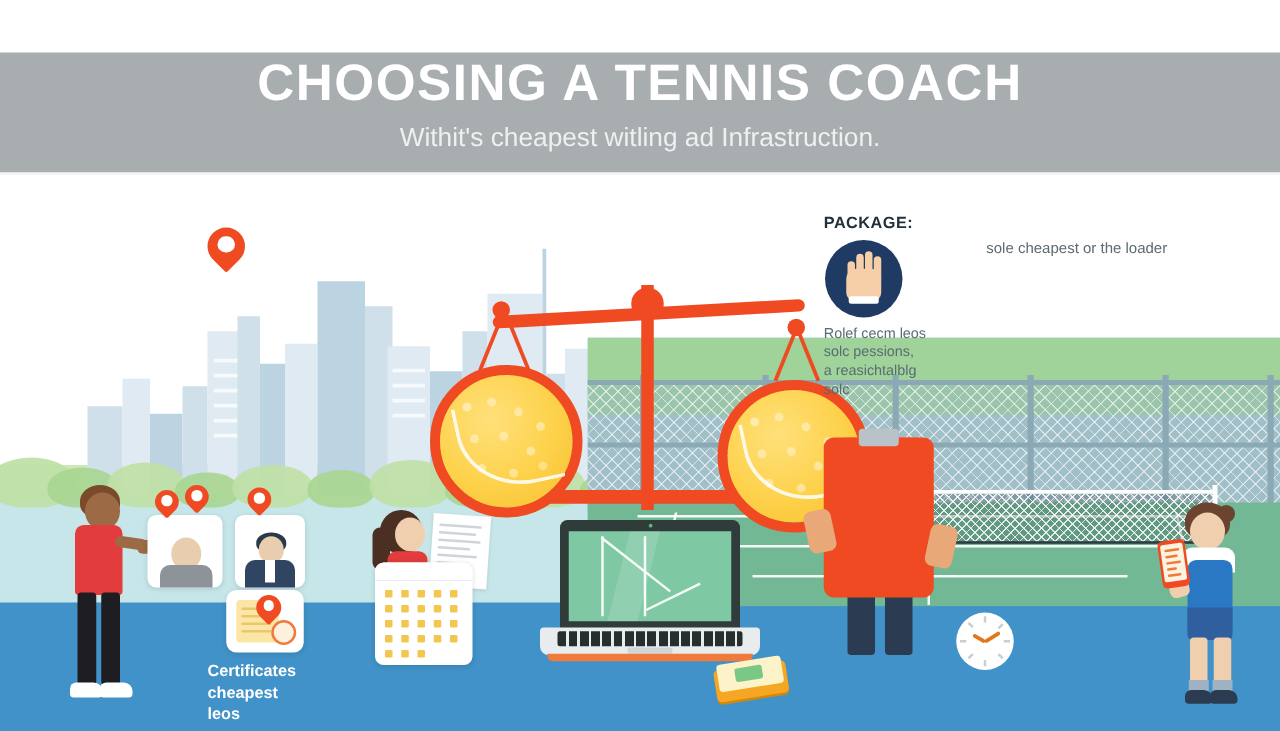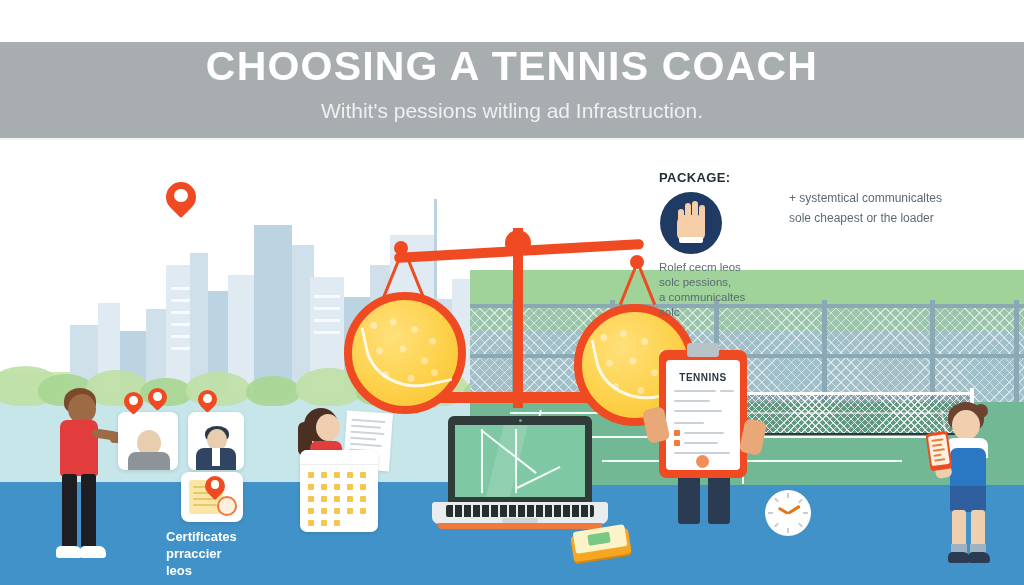--- a/index.html
+++ b/index.html
@@ -244,21 +244,21 @@
       <div class="court-line" style="left:62px;  top:8px;  width:2px;  height:74px;transform:skewX(-12deg);"></div>
       <div class="court-line" style="left:478px; top:8px;  width:2px;  height:74px;transform:skewX(12deg);"></div>
     </div>
     <div class="net"></div>
     <div class="net-post" style="left:180px;"></div>
     <div class="net-post" style="left:500px;"></div>
   </div>
 
   <div class="header-bar"></div>
   <div class="header-title">CHOOSING A TENNIS COACH</div>
-  <div class="header-sub">Withit's pessions witling ad Infrastruction.</div>
+  <div class="header-sub">Withit's cheapest witling ad Infrastruction.</div>
   <div class="fringe"></div>
 
   <div class="pin big-pin">
     <div class="head"></div>
       <div class="dot"></div>
   </div>
 
   <div class="scale-wrap">
     <div class="sc-post"></div>
     <div class="sc-base"></div>
@@ -287,26 +287,25 @@
       <div class="fing" style="left:10px;top:2px;  height:20px;"></div>
       <div class="fing" style="left:17px;top:0px;  height:22px;"></div>
       <div class="fing" style="left:24px;top:4px;  height:18px;"></div>
       <div class="palm"></div>
       <div class="cuff"></div>
     </div>
   </div>
   <div class="pkg-body">
     <div>Rolef cecm leos</div>
     <div>solc pessions,</div>
-    <div>a communicaltes</div>
+    <div>a reasichtalblg</div>
     <div>solc</div>
   </div>
 
   <div class="pkg-right">
-    <div>+ systemtical communicaltes</div>
     <div>sole cheapest or the loader</div>
   </div>
 
   <div class="person" style="left:52px;top:368px;width:62px;height:178px;">
     <div class="ph-hair" style="left:12px;top:0;width:32px;height:26px;background:#7b4a2a;"></div>
     <div class="ph-head" style="left:16px;top:6px;width:28px;height:30px;background:#9c6b45;"></div>
     <div class="ph-body" style="left:8px;top:32px;width:38px;height:56px;background:#e23c3c;"></div>
     <div class="ph-arm" style="left:40px;top:42px;width:26px;height:9px;background:#9c6b45;transform:rotate(8deg);"></div>
     <div class="ph-arm" style="left:58px;top:44px;width:12px;height:11px;background:#9c6b45;border-radius:4px;"></div>
     <div class="ph-leg" style="left:10px;top:86px;width:15px;height:74px;background:#1d1d22;"></div>
@@ -347,21 +346,21 @@
         <div class="ln" style="top:24px;"></div>
     </div>
     <div class="pin" style="left:24px;top:4px;width:20px;height:20px;">
         <div class="head"></div>
         <div class="dot"></div>
       </div>
     <div class="cert-badge"></div>
   </div>
   <div class="label-b" style="left:166px;top:508px;width:110px;">
     <div>Certificates</div>
-    <div>prraccier</div>
+    <div>cheapest</div>
     <div>leos</div>
   </div>
 
   <div class="person" style="left:296px;top:388px;width:60px;height:60px;">
     <div class="ph-hair" style="left:8px;top:0;width:34px;height:34px;background:#4a2f22;"></div>
     <div style="position:absolute;left:2px;top:14px;width:14px;height:34px;background:#4a2f22;border-radius:6px;"></div>
     <div class="ph-head" style="left:20px;top:6px;width:24px;height:27px;background:#f0cfae;"></div>
     <div class="ph-body" style="left:14px;top:33px;width:32px;height:24px;background:#e23c3c;"></div>
   </div>
   <div class="doc-sheet">
@@ -421,34 +420,20 @@
       </div>
   </div>
 
   <div class="person" style="left:648px;top:320px;width:112px;height:180px;">
     <div class="ph-body" style="left:20px;top:10px;width:72px;height:118px;background:#ef7a3c;"></div>
     <div class="ph-leg" style="left:30px;top:122px;width:22px;height:62px;background:#2b3b52;"></div>
     <div class="ph-leg" style="left:60px;top:122px;width:22px;height:62px;background:#2b3b52;"></div>
   </div>
   <div class="clip">
     <div class="clip-clamp"></div>
-    <div class="clip-paper">
-      <div class="clip-title">TENNINS</div>
-      <div class="clip-row" style="left:8px;top:30px;width:42px;"></div>
-      <div class="clip-row" style="left:54px;top:30px;width:14px;"></div>
-      <div class="clip-row" style="left:8px;top:40px;width:36px;"></div>
-      <div class="clip-row" style="left:8px;top:50px;width:48px;"></div>
-      <div class="clip-row" style="left:8px;top:62px;width:30px;"></div>
-      <div class="clip-chk" style="left:8px;top:70px;"></div>
-      <div class="clip-row" style="left:18px;top:72px;width:40px;"></div>
-      <div class="clip-chk" style="left:8px;top:80px;"></div>
-      <div class="clip-row" style="left:18px;top:82px;width:34px;"></div>
-      <div class="clip-row" style="left:8px;top:92px;width:56px;"></div>
-      <div class="clip-seal"></div>
-    </div>
   </div>
   <div style="position:absolute;left:645px;top:388px;width:22px;height:34px;background:#e8a877;border-radius:6px;transform:rotate(-12deg);"></div>
   <div style="position:absolute;left:742px;top:400px;width:22px;height:34px;background:#e8a877;border-radius:6px;transform:rotate(12deg);"></div>
 
   <div class="clock">
     <div class="clk-tick" style="left:22px;top:3px;width:2px;height:5px;"></div>
     <div class="clk-tick" style="left:22px;top:38px;width:2px;height:5px;"></div>
     <div class="clk-tick" style="left:3px;top:22px;width:5px;height:2px;"></div>
     <div class="clk-tick" style="left:38px;top:22px;width:5px;height:2px;"></div>
     <div class="clk-tick" style="left:9px;top:9px;width:5px;height:2px;transform:rotate(45deg);"></div>

